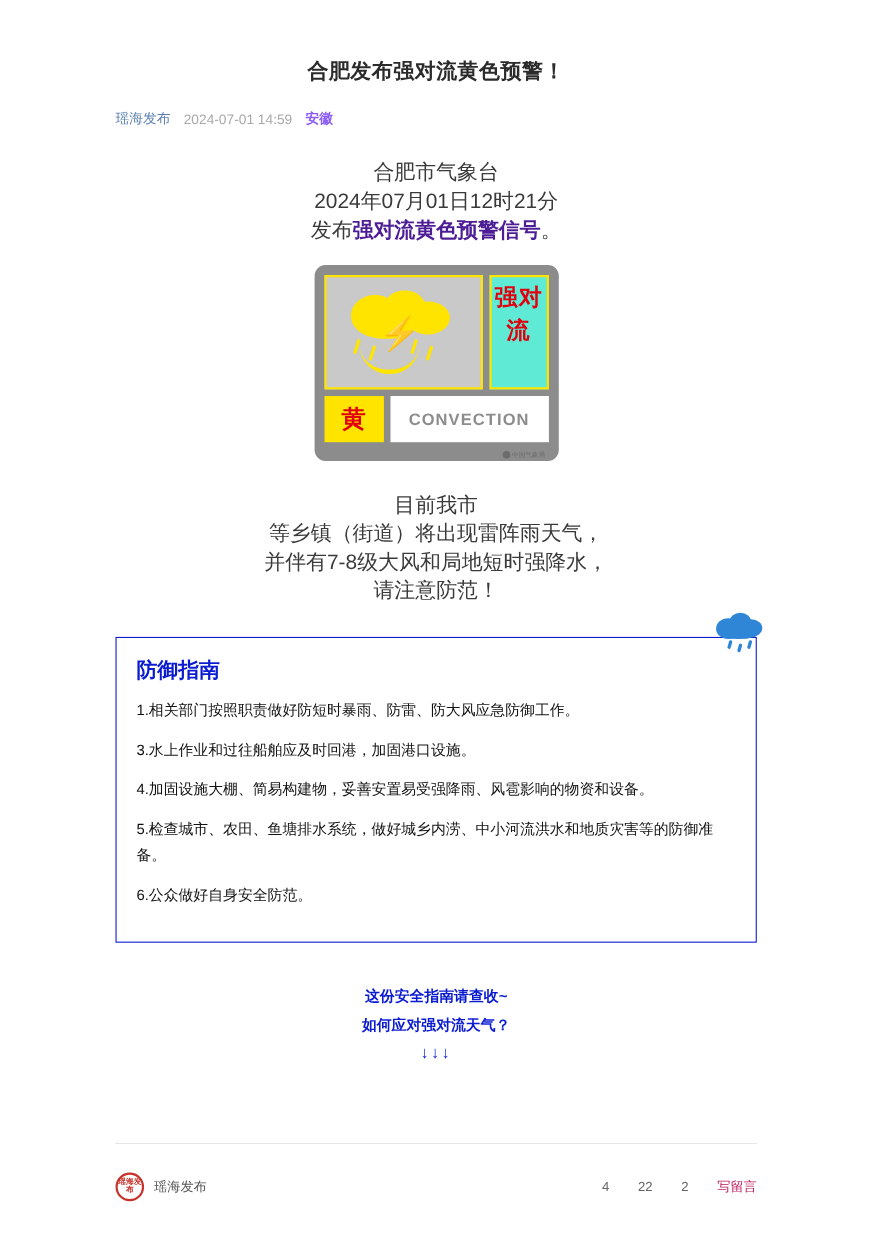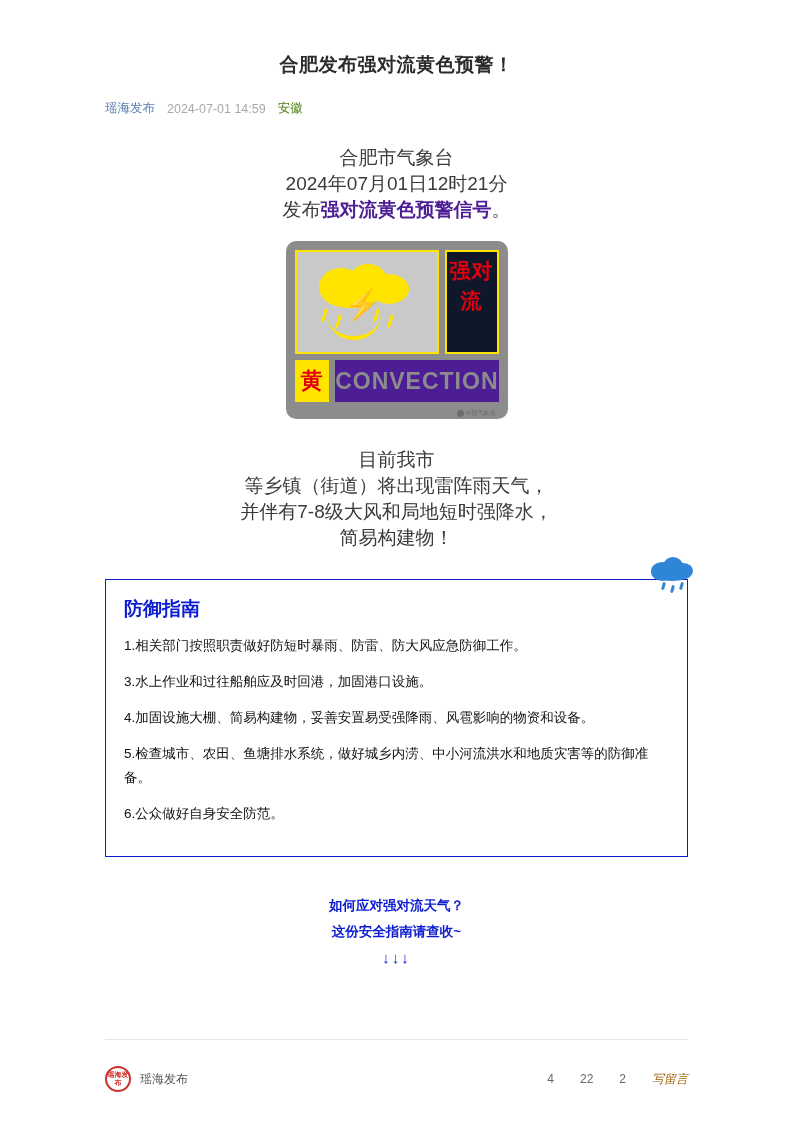--- a/index.html
+++ b/index.html
@@ -38,21 +38,22 @@
     align-items: center;
     gap: 12px;
   }
   .meta-account {
     color: #5a7fb0;
   }
   .meta-date {
     color: #a8a8a8;
   }
   .meta-loc {
-    color: #4d7c0f;
+    color: #8b5cf6;
+    font-weight: bold;
   }
 
   .body-block {
     margin-top: 28px;
     text-align: center;
     font-size: 19px;
     line-height: 26px;
     color: #3a3a3a;
   }
   .body-block .line { display: block; }
@@ -131,21 +132,21 @@
     position: absolute;
     left: 30px;
     top: 62px;
     width: 54px;
     height: 22px;
     border-bottom: 4px solid #ffe400;
     border-radius: 0 0 40px 40px;
   }
   .sign-label-v {
     width: 54px;
-    background: #0f172a;
+    background: #5eead4;
     border: 2px solid #ffe400;
     box-sizing: border-box;
     color: #e2000f;
     font-weight: bold;
     font-size: 21px;
     line-height: 30px;
     text-align: center;
     padding-top: 4px;
     letter-spacing: 1px;
   }
@@ -160,24 +161,24 @@
     background: #ffe400;
     color: #e2000f;
     font-weight: bold;
     font-size: 22px;
     display: flex;
     align-items: center;
     justify-content: center;
   }
   .sign-conv {
     flex: 1 1 auto;
-    background: #4c1d95;
+    background: #ffffff;
     color: #8c8c8c;
     font-weight: bold;
-    font-size: 23px;
+    font-size: 15px;
     letter-spacing: 1px;
     display: flex;
     align-items: center;
     justify-content: center;
   }
   .sign-credit {
     position: absolute;
     right: 12px;
     bottom: 1px;
     font-size: 6px;
@@ -296,21 +297,21 @@
     color: #555555;
   }
   .footer-right {
     display: flex;
     align-items: center;
     gap: 26px;
     font-size: 12px;
     color: #666666;
   }
   .footer-right .stat { color: #666666; }
-  .footer-right .comment { color: #a16207; font-style: italic; }
+  .footer-right .comment { color: #be185d; }
 </style>
 </head>
 <body>
 
 <div class="page">
 
   <h1 class="article-title">合肥发布强对流黄色预警！</h1>
 
   <div class="meta-row">
     <span class="meta-account">瑶海发布</span>
@@ -351,21 +352,21 @@
         <span class="dot"></span>
         <span>中国气象局</span>
       </div>
     </div>
   </div>
 
   <div class="body-block">
     <span class="line">目前我市</span>
     <span class="line">等乡镇（街道）将出现雷阵雨天气，</span>
     <span class="line">并伴有7-8级大风和局地短时强降水，</span>
-    <span class="line">简易构建物！</span>
+    <span class="line">请注意防范！</span>
   </div>
 
   <div class="guide-box">
     <div class="cloud-badge">
       <span class="cb cb1"></span>
         <span class="cb cb2"></span>
         <span class="cb cb3"></span>
         <span class="cb cb4"></span>
       <span class="cb-drop d1"></span>
         <span class="cb-drop d2"></span>
@@ -373,22 +374,22 @@
     </div>
     <div class="guide-title">防御指南</div>
     <div class="guide-item">1.相关部门按照职责做好防短时暴雨、防雷、防大风应急防御工作。</div>
     <div class="guide-item">3.水上作业和过往船舶应及时回港，加固港口设施。</div>
     <div class="guide-item">4.加固设施大棚、简易构建物，妥善安置易受强降雨、风雹影响的物资和设备。</div>
     <div class="guide-item">5.检查城市、农田、鱼塘排水系统，做好城乡内涝、中小河流洪水和地质灾害等的防御准备。</div>
     <div class="guide-item">6.公众做好自身安全防范。</div>
   </div>
 
   <div class="closing">
+    <div>这份安全指南请查收~</div>
     <div>如何应对强对流天气？</div>
-    <div>这份安全指南请查收~</div>
     <div class="arrows">↓↓↓</div>
   </div>
 
   <div class="footer-divider"></div>
 
   <div class="footer">
     <div class="footer-left">
       <div class="seal">瑶海发布</div>
       <span class="footer-account">瑶海发布</span>
     </div>

